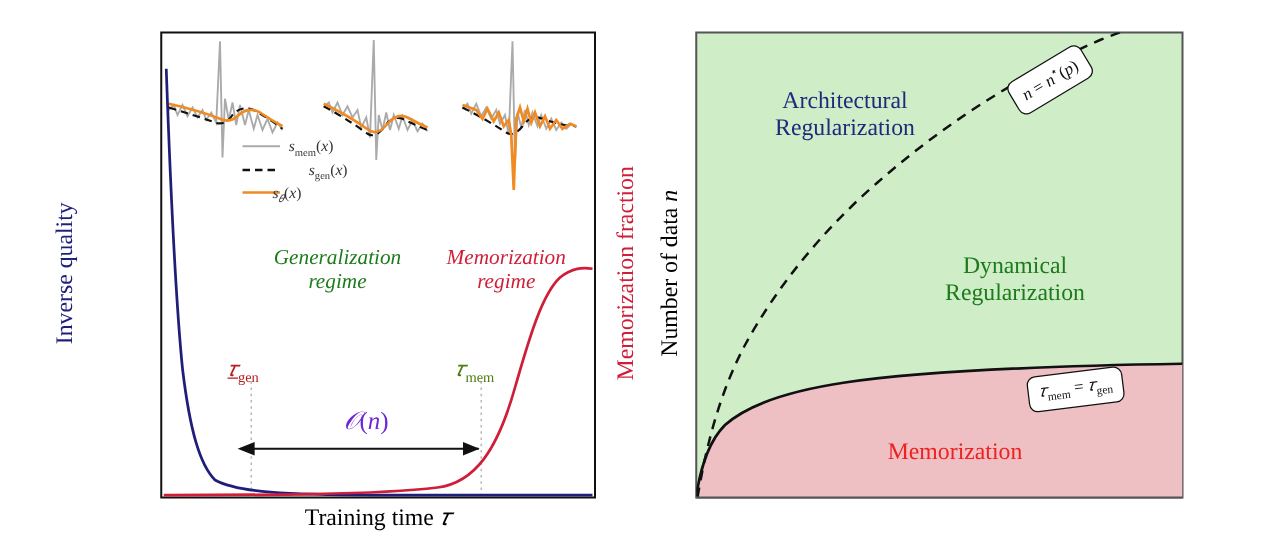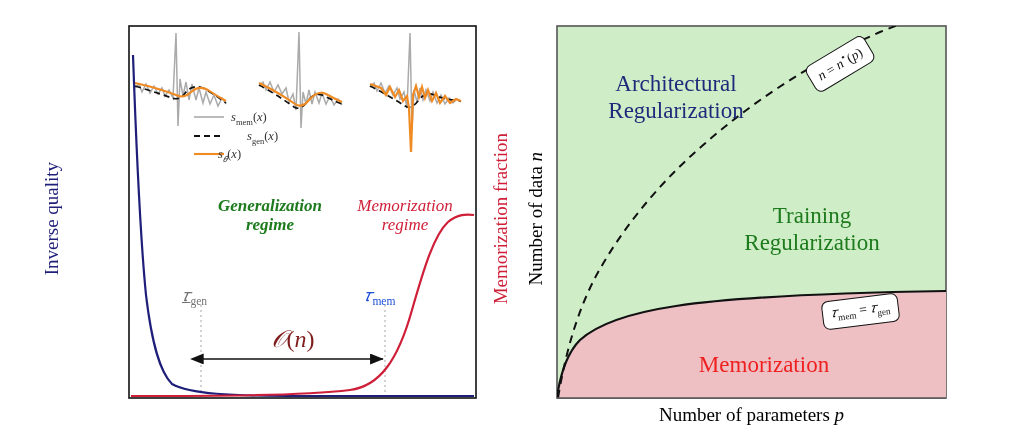--- a/index.html
+++ b/index.html
@@ -35,33 +35,33 @@
     transform-origin: 50% 50%;
   }
   .blue-axis { color: #1f1f7a; }
   .red-axis  { color: #cf1f38; }
 
   .regime {
     font-style: italic;
     font-size: 17px;
     text-align: center;
   }
-  .regime.gen { color: #1d7a1d; font-weight: bold; }
+  .regime.gen { color: #1d7a1d; }
   .regime.mem { color: #cf1f38; }
 
   .tau { font-size: 17px; }
-  .tau.gen { color: #737373; text-decoration: underline; }
-  .tau.mem { color: #1d4ed8; }
-
-  .order-n { font-size: 24px; color: #7f1d1d; }
+  .tau.gen { color: #b91c1c; text-decoration: underline; }
+  .tau.mem { color: #4d7c0f; }
+
+  .order-n { font-size: 20px; color: #6d28d9; }
 
   .legend-text { font-size: 12.5px; color: #333; }
 
   .region-label {
-    font-size: 23px;
+    font-size: 19px;
     text-align: center;
     line-height: 1.18;
   }
   .region-label.arch { color: #1f2b7a; }
   .region-label.dyn  { color: #1d7a1d; }
   .region-label.memo { color: #ef2020; }
 
   .callout {
     position: absolute;
     background: #ffffff;
@@ -181,20 +181,23 @@
            C905,22 925,16 946,10"></path>
     </g>
 
     <line x1="557" y1="398" x2="946" y2="398" stroke="#555555" stroke-width="1.6"></line>
   </svg>
 
   <div class="lbl axis-label blue-axis vert" style="left:-38px; top:208px; width:180px; text-align:center; transform:rotate(-90deg);">Inverse quality</div>
 
   <div class="lbl axis-label red-axis vert" style="left:381px; top:208px; width:240px; text-align:center; transform:rotate(-90deg);">Memorization fraction</div>
 
+  <div class="lbl axis-label" style="left:129px; top:404px; width:347px; text-align:center;">
+    <span>Training time&nbsp;<span class="mi">𝜏</span></span>
+  </div>
 
   <div class="lbl regime gen" style="left:205px; top:196px; width:130px;">
     <span>Generalization</span><br>
     <span>regime</span>
   </div>
 
   <div class="lbl regime mem" style="left:340px; top:196px; width:130px;">
     <span>Memorization</span><br>
     <span>regime</span>
   </div>
@@ -218,31 +221,28 @@
     <span class="mi">s</span><sub class="sm">gen</sub>(<span class="mi">x</span>)
   </div>
   <div class="lbl legend-text" style="left:218px; top:147px;">
     <span class="mi">s</span><sub class="sm"><span class="mi">𝜃</span></sub>(<span class="mi">x</span>)
   </div>
 
   <div class="lbl axis-label vert" style="left:436px; top:208px; width:200px; text-align:center; transform:rotate(-90deg); color:#000;">
     <span>Number of data&nbsp;<span class="mi">n</span></span>
   </div>
 
-  <div class="lbl axis-label" style="left:557px; top:404px; width:389px; text-align:center;">
-    <span>Number of parameters&nbsp;<span class="mi">p</span></span>
-  </div>
 
   <div class="lbl region-label arch" style="left:586px; top:70px; width:180px;">
     <span>Architectural</span><br>
     <span>Regularization</span>
   </div>
 
   <div class="lbl region-label dyn" style="left:722px; top:202px; width:180px;">
-    <span>Training</span><br>
+    <span>Dynamical</span><br>
     <span>Regularization</span>
   </div>
 
   <div class="lbl region-label memo" style="left:664px; top:351px; width:200px;">
     <span>Memorization</span>
   </div>
 
   <div class="callout" style="left:806px; top:49px; transform:rotate(-31deg);">
     <span class="mi">n</span> = <span class="mi">n</span><sup class="sm">⋆</sup>(<span class="mi">p</span>)
   </div>

